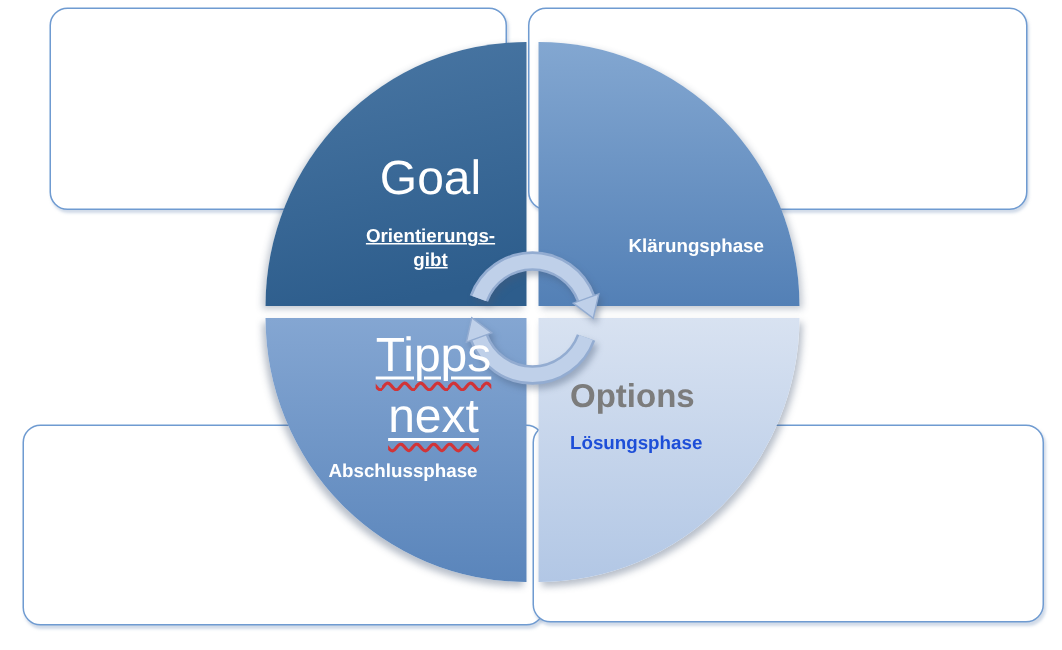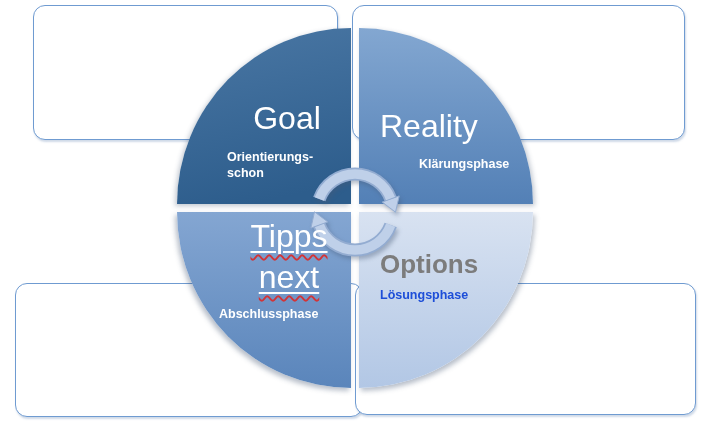--- a/index.html
+++ b/index.html
@@ -33,26 +33,26 @@
   .q-what{left:0;top:184px;border-bottom-left-radius:100%;
           background:linear-gradient(180deg,#84a6d2 0%,#5a85bb 100%);
           box-shadow:-2px 3px 5px rgba(50,70,100,.35);}
   .q-options{left:182px;top:184px;border-bottom-right-radius:100%;
           background:linear-gradient(180deg,#d8e2f1 0%,#b2c7e5 100%);
           box-shadow:2px 3px 5px rgba(50,70,100,.35);}
   
   .qtitle{position:absolute;z-index:4;color:#ffffff;font-size:32px;line-height:36px;font-weight:400;}
   .qsub{position:absolute;z-index:4;color:#ffffff;font-size:12.5px;font-weight:bold;line-height:16px;}
   #t-goal{left:227px;top:100px;width:120px;text-align:center;}
-  #t-goal-sub{left:227px;top:149px;width:120px;}
+  #t-goal-sub{left:227px;top:149px;width:120px;text-align:center;text-decoration:underline;}
   #t-reality{left:380px;top:108px;}
   #t-reality-sub{left:380px;top:156px;padding-left:39px;}
   #t-what{left:219px;top:216px;width:140px;text-align:center;line-height:41px;}
   #t-what-sub{left:219px;top:306px;width:140px;}
-  #t-options{left:380px;top:246px;color:#7c7c7c;font-size:26px;font-weight:bold;}
+  #t-options{left:380px;top:246px;color:#7c7c7c;font-size:22px;font-weight:bold;}
   #t-options-sub{left:380px;top:287px;color:#1d4ed8;}
   .spellcheck{text-decoration:underline wavy #d13438;text-underline-offset:7px;text-decoration-thickness:2px;}
   .whiteline{text-decoration:underline solid #ffffff;text-underline-offset:4px;text-decoration-thickness:2px;}
   
   .cycle{position:absolute;left:295px;top:160px;width:120px;height:104px;z-index:3;
          filter:drop-shadow(2px 3px 2px rgba(70,90,120,.40));}
 </style>
 </head>
 <body>
 
@@ -75,24 +75,23 @@
     <path d="M 24.3 39 A 38 38 0 0 1 95.7 39" stroke="#bfd0e9" stroke-width="9.5" fill="none"></path>
     <polygon points="104.2,35.9 87.2,42.1 100.5,52.2" fill="#bfd0e9" stroke="#93acd1" stroke-width="1"></polygon>
     <path d="M 95.7 65 A 38 38 0 0 1 24.3 65" stroke="#93acd1" stroke-width="13" fill="none"></path>
     <path d="M 95.7 65 A 38 38 0 0 1 24.3 65" stroke="#bfd0e9" stroke-width="9.5" fill="none"></path>
     <polygon points="15.9,68.1 32.8,61.9 19.5,51.8" fill="#bfd0e9" stroke="#93acd1" stroke-width="1"></polygon>
   </svg>
 
   <div class="qtitle" id="t-goal">Goal</div>
   <div class="qsub" id="t-goal-sub">
     <div>Orientierungs-</div>
-    <div>schon</div>
+    <div>gibt</div>
   </div>
 
-  <div class="qtitle" id="t-reality">Reality</div>
   <div class="qsub" id="t-reality-sub">Klärungsphase</div>
 
   <div class="qtitle" id="t-what">
     <div><span class="spellcheck"><span class="whiteline">Tipps</span></span></div>
     <div><span class="spellcheck"><span class="whiteline">next</span></span></div>
   </div>
   <div class="qsub" id="t-what-sub">Abschlussphase</div>
 
   <div class="qtitle" id="t-options">Options</div>
   <div class="qsub" id="t-options-sub">Lösungsphase</div>

